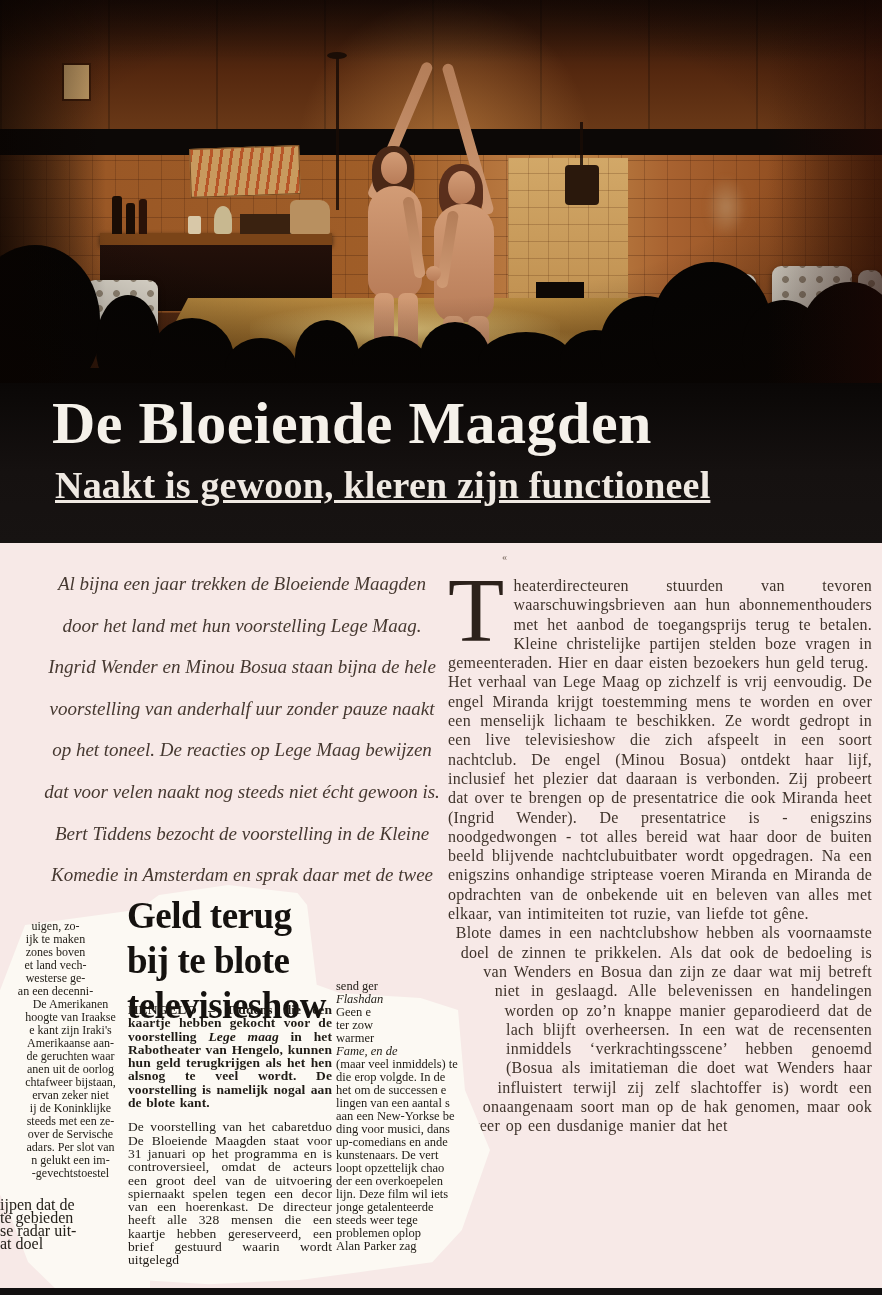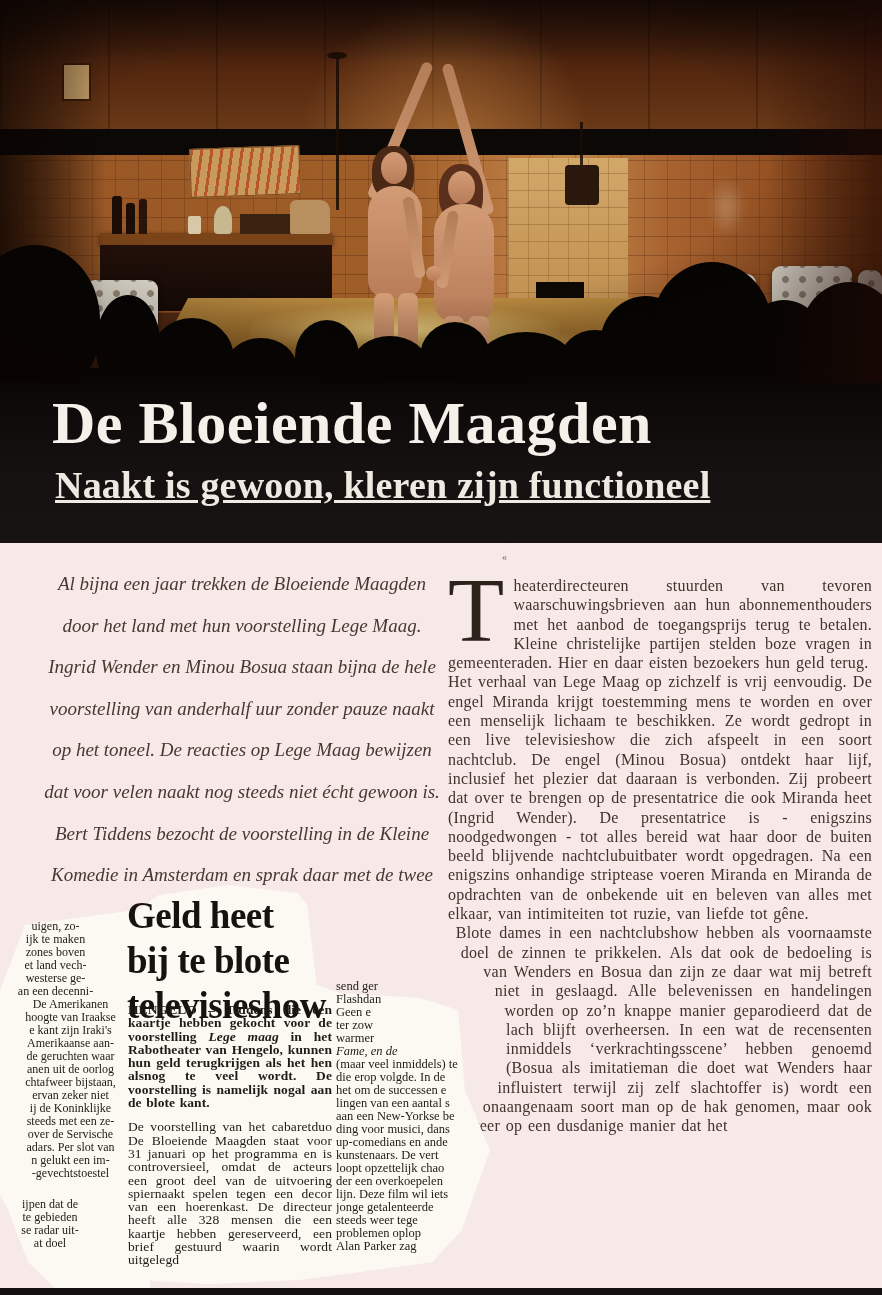--- a/index.html
+++ b/index.html
@@ -108,21 +108,21 @@
   .clip-col1 .b{font-weight:700;}
   .clip-col1 p{margin:0 0 11px 0;}
   .clip-col2{position:absolute;left:336px;top:980px;width:132px;
     font-size:12.5px;line-height:13px;color:#24201a;}
   .clip-col2 div{white-space:nowrap;overflow:hidden;}
   .frag1{position:absolute;left:4px;top:920px;width:133px;
     font-size:12px;line-height:13px;text-align:center;color:#24201a;}
   .frag1 div{white-space:nowrap;}
   .frag1 div:nth-child(-n+6){margin-right:30px;}
   .frag2{position:absolute;left:0px;top:1198px;width:100px;
-    font-size:12px;line-height:13px;text-align:center;color:#24201a;}
+    font-size:16px;line-height:13px;text-align:left;color:#24201a;}
   .frag2 div{white-space:nowrap;}
 
   .bottombar{position:absolute;left:0;top:1288px;width:882px;height:7px;background:#121010;}
 </style>
 </head>
 <body>
 
 <div class="page">
 
   <div class="photo">
@@ -240,33 +240,33 @@
       <div>-gevechtstoestel</div>
     </div>
   <div class="frag2">
       <div>ijpen dat de</div>
       <div>te gebieden</div>
       <div>se radar uit-</div>
       <div>at doel</div>
     </div>
 
   <div class="clip-headline">
-      <div>Geld heet</div>
+      <div>Geld terug</div>
       <div>bij te blote</div>
       <div>televisieshow</div>
     </div>
 
   <div class="clip-col1">
     <p class="b"><span>HENGELO – Tiddens die een kaartje hebben gekocht voor de voorstelling </span><i>Lege maag</i><span> in het Rabotheater van Hengelo, kunnen hun geld terugkrijgen als het hen alsnog te veel wordt. De voorstelling is namelijk nogal aan de blote kant.</span></p>
     <p><span>De voorstelling van het cabaretduo De Bloeiende Maagden staat voor 31 januari op het programma en is controversieel, omdat de acteurs een groot deel van de uitvoering spiernaakt spelen tegen een decor van een hoerenkast. De directeur heeft alle 328 mensen die een kaartje hebben gereserveerd, een brief gestuurd waarin wordt uitgelegd</span></p>
   </div>
 
   <div class="clip-col2">
       <div>send ger</div>
-      <div style="">Flashdan</div>
+      <div style="font-style: italic;">Flashdan</div>
       <div>Geen e</div>
       <div>ter zow</div>
       <div>warmer</div>
       <div style="font-style: italic;">Fame, en de</div>
       <div>(maar veel inmiddels) te</div>
       <div>die erop volgde. In de</div>
       <div>het om de successen e</div>
       <div>lingen van een aantal s</div>
       <div>aan een New-Yorkse be</div>
       <div>ding voor musici, dans</div>

